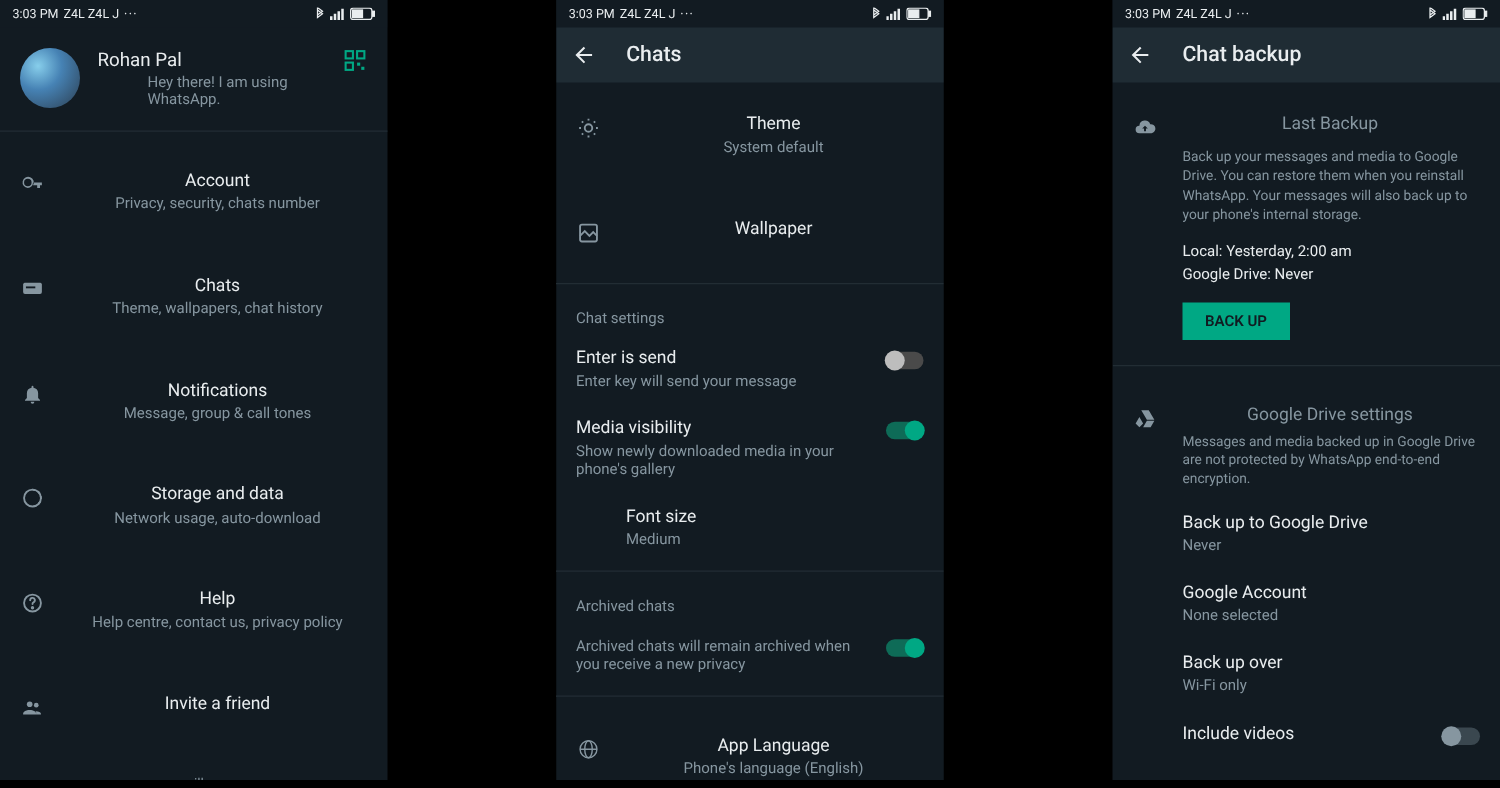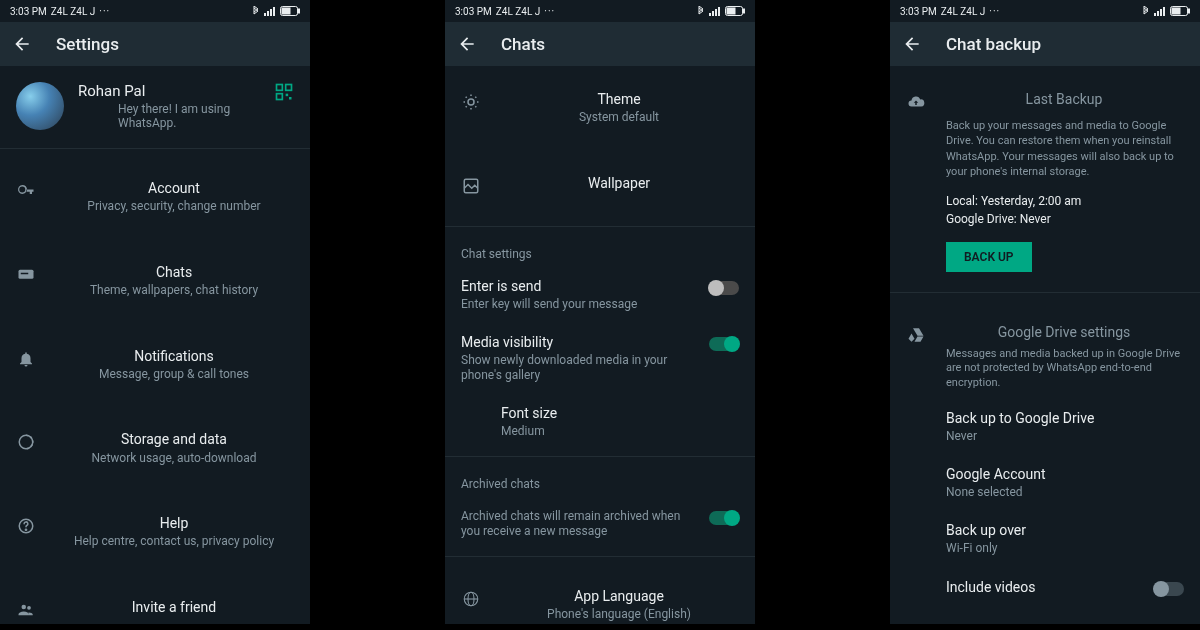--- a/index.html
+++ b/index.html
@@ -177,28 +177,20 @@
           <rect x="6" y="3" width="2" height="7"></rect>
           <rect x="9" y="1" width="2" height="9"></rect>
         </svg>
       <svg width="20" height="10" viewBox="0 0 20 10" fill="none" stroke="#e9edef">
           <rect x="0.5" y="0.5" width="17" height="9" rx="2"></rect>
           <rect x="18" y="3" width="1.5" height="4" fill="#e9edef"></rect>
           <rect x="2" y="2" width="8" height="6" fill="#e9edef"></rect>
         </svg>
     </div>
   </div>
-  <div class="topbar">
-    <span class="back">
-      <svg width="20" height="20" viewBox="0 0 24 24" fill="#e9edef">
-          <path d="M20 11H7.8l5.6-5.6L12 4l-8 8 8 8 1.4-1.4L7.8 13H20z"></path>
-        </svg>
-    </span>
-    <span class="title">Settings</span>
-  </div>
   <div class="content">
     <div class="profile-row">
       <div class="avatar"></div>
       <div class="profile-text">
         <div class="profile-name">Rohan Pal</div>
         <div class="profile-sub">Hey there! I am using WhatsApp.</div>
       </div>
       <span class="qr">
         <svg width="20" height="20" viewBox="0 0 24 24" fill="#00a884">
             <rect x="3" y="3" width="7" height="7" stroke="#00a884" stroke-width="2" fill="none"></rect>
@@ -212,21 +204,21 @@
     <div class="divider"></div>
 
     <div class="list-item">
       <span class="list-icon">
         <svg width="18" height="18" viewBox="0 0 24 24" fill="#8696a0">
             <path d="M7 14a4 4 0 1 1 0-8 4 4 0 0 1 0 8zm5.6-4H22v3h-2v3h-3v-3h-4.4A6 6 0 1 0 7 16a6 6 0 0 0 5.6-6z"></path>
           </svg>
       </span>
       <div class="list-text">
         <div class="li-title">Account</div>
-        <div class="li-sub">Privacy, security, change number</div>
+        <div class="li-sub">Privacy, security, chats number</div>
       </div>
     </div>
 
     <div class="list-item">
       <span class="list-icon">
         <svg width="18" height="18" viewBox="0 0 24 24" fill="#8696a0">
             <rect x="2" y="5" width="20" height="12" rx="2"></rect>
             <rect x="5" y="9" width="10" height="2" fill="#121b22"></rect>
           </svg>
       </span>
@@ -375,21 +367,21 @@
     <div class="setting-row">
       <div class="li-title">Font size</div>
       <div class="li-sub">Medium</div>
     </div>
 
     <div class="divider"></div>
     <div class="section-label">Archived chats</div>
 
     <div class="toggle-row indent">
       <div class="txt">
-        <div class="li-sub">Archived chats will remain archived when you receive a new message</div>
+        <div class="li-sub">Archived chats will remain archived when you receive a new privacy</div>
       </div>
       <div class="toggle on">
           <div class="knob"></div>
         </div>
     </div>
 
     <div class="divider"></div>
 
     <div class="list-item">
       <span class="list-icon">

